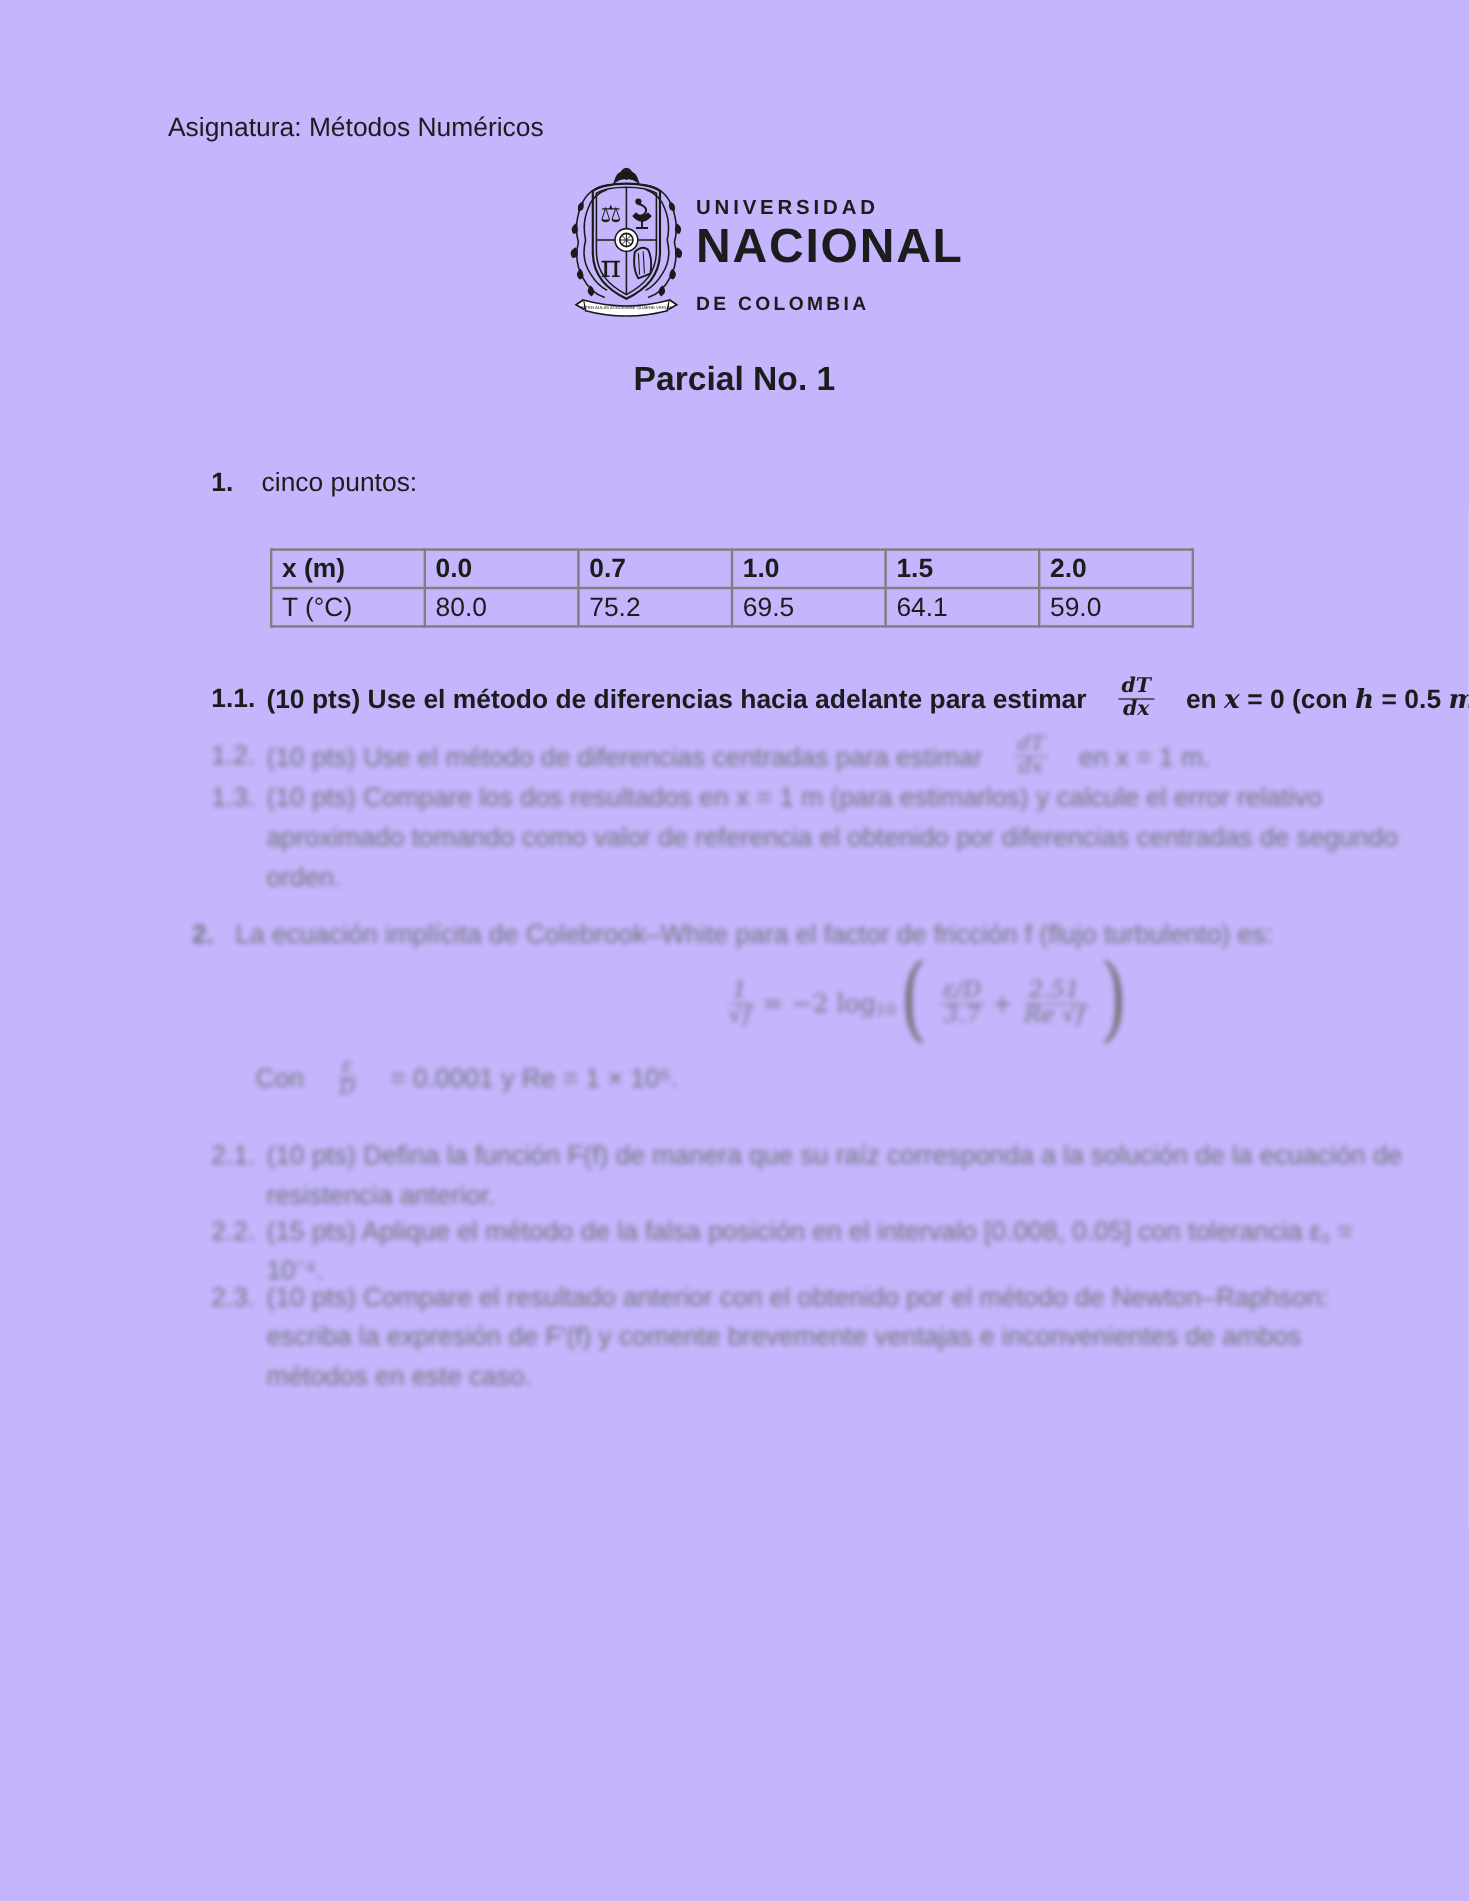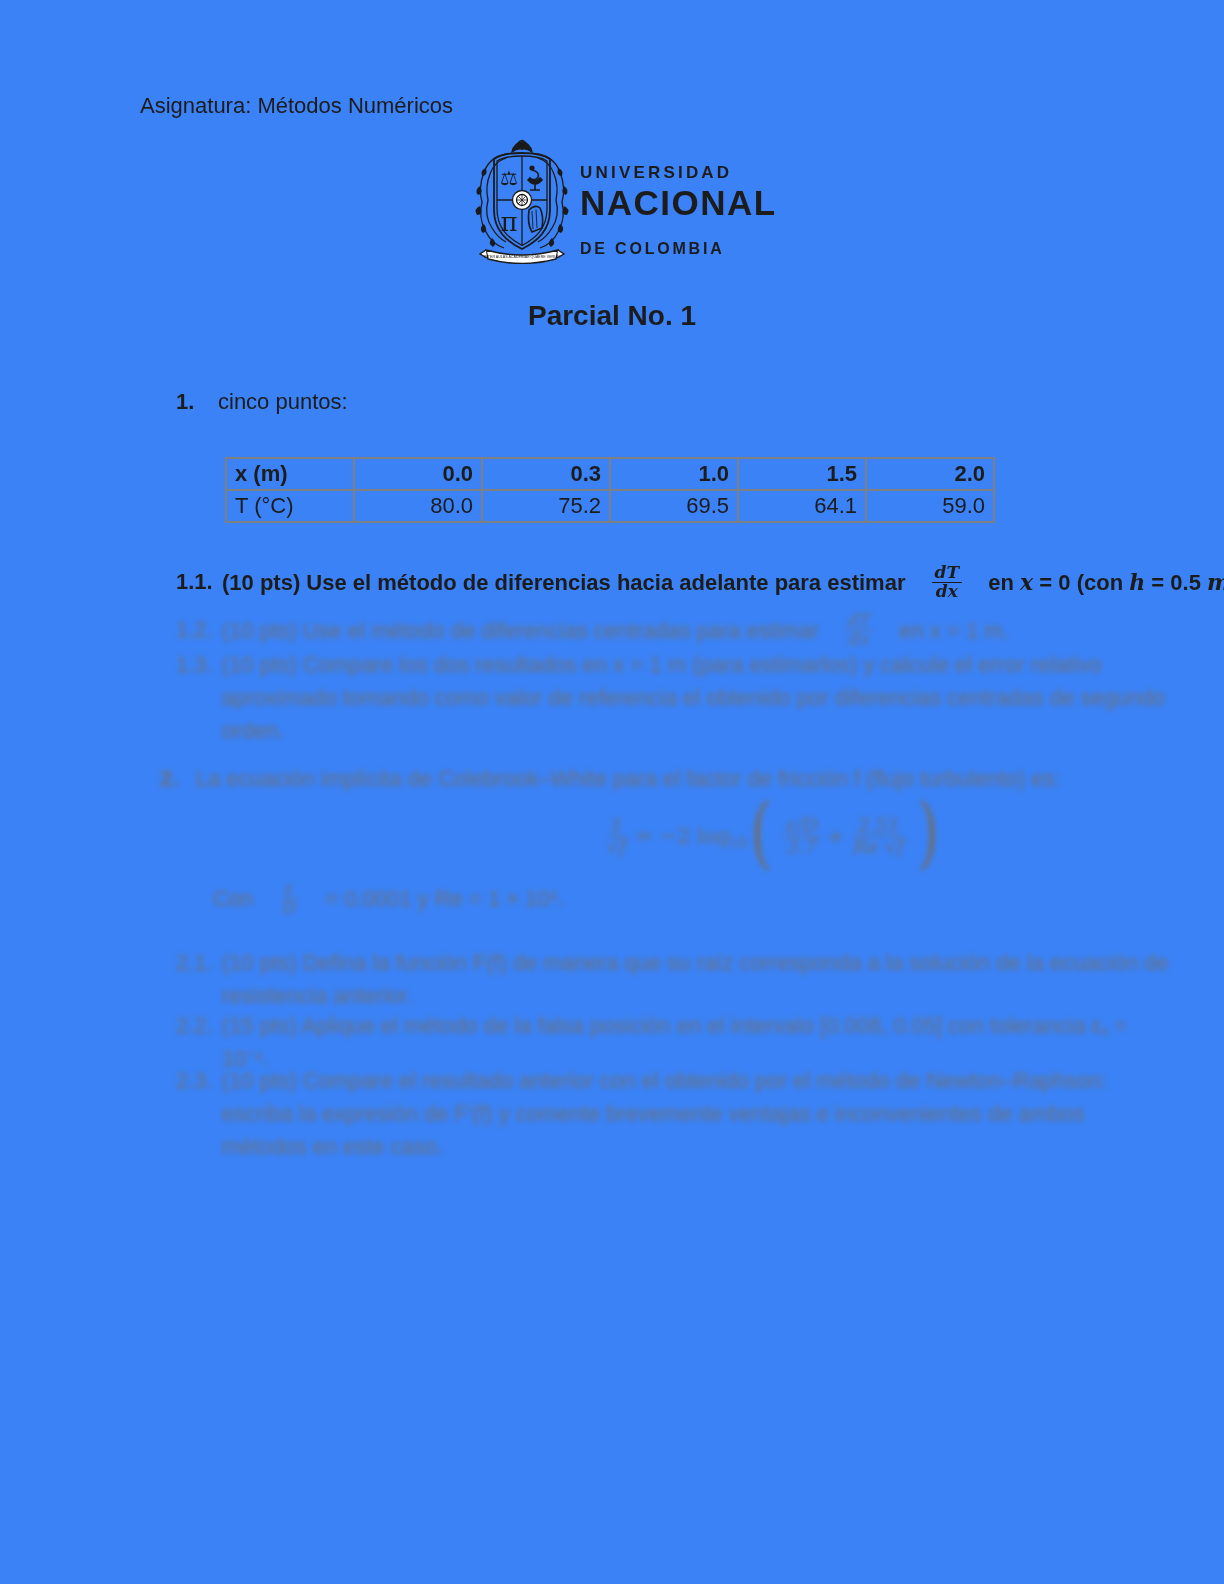--- a/index.html
+++ b/index.html
@@ -1,50 +1,50 @@
 <!DOCTYPE html>
 <html><head>
 <meta charset="utf-8">
 <style>
   html,body{margin:0;padding:0;background:#e8e8e8;}
   .page{
     position:relative;
     width:1224px;height:1584px;
-    background:#3b82f6;
+    background:#c4b5fd;
     font-family:"Liberation Sans",sans-serif;
     color:#1c1c1c;
     overflow:hidden;
     margin:0 auto;
   }
   .abs{position:absolute;}
 
   
   .course-label{left:140px;top:93px;font-size:22px;}
 
   
   .logo-wrap{left:472px;top:138px;display:flex;align-items:flex-start;}
   .crest{width:100px;height:126px;}
   .wordmark{margin-left:8px;padding-top:26px;line-height:1;}
   .wm-1{font-size:17px;font-weight:600;letter-spacing:3.2px;}
-  .wm-2{font-size:35px;font-weight:700;letter-spacing:1.5px;margin-top:4px;}
+  .wm-2{font-size:40px;font-weight:700;letter-spacing:1.5px;margin-top:4px;}
   .wm-3{font-size:16px;font-weight:700;letter-spacing:2.8px;margin-top:21px;}
 
   
   .title{left:0;top:300px;width:1224px;text-align:center;font-size:28px;font-weight:700;}
 
   
   .li{display:flex;align-items:flex-start;font-size:22px;line-height:32px;}
   .li .num{flex:none;}
   .num-l1{width:42px;font-weight:700;}
   .num-l2{width:46px;}
   .line{white-space:nowrap;}
 
   
   table.data{border-collapse:collapse;font-size:22px;}
-  table.data td{border:2px solid #7f7f7f;height:30px;padding:0 8px;text-align:right;}
+  table.data td{border:2px solid #7f7f7f;height:30px;padding:0 8px;text-align:left;}
   table.data td.lbl{text-align:left;width:110px;}
   table.data td.val{width:110px;}
   table.data tr.hdr td{font-weight:700;}
 
   
   .mvar{font-family:"DejaVu Serif",serif;font-style:italic;}
   .frac{display:inline-flex;flex-direction:column;align-items:center;
         vertical-align:middle;line-height:1.05;font-size:17px;
         font-family:"DejaVu Serif",serif;font-style:italic;margin:0 20px;position:relative;top:-2px;}
   .frac .fnum{padding:0 3px;border-bottom:1.6px solid #1c1c1c;}
@@ -133,21 +133,21 @@
     <div>
       <div class="line">cinco puntos:</div>
     </div>
   </div>
 
   <table class="data abs" style="left:225px;top:457px;">
     <tbody>
         <tr class="hdr">
       <td class="lbl">x (m)</td>
       <td class="val">0.0</td>
-      <td class="val">0.3</td>
+      <td class="val">0.7</td>
       <td class="val">1.0</td>
       <td class="val">1.5</td>
       <td class="val">2.0</td>
     </tr>
     <tr>
       <td class="lbl">T (°C)</td>
       <td class="val">80.0</td>
       <td class="val">75.2</td>
       <td class="val">69.5</td>
       <td class="val">64.1</td>

